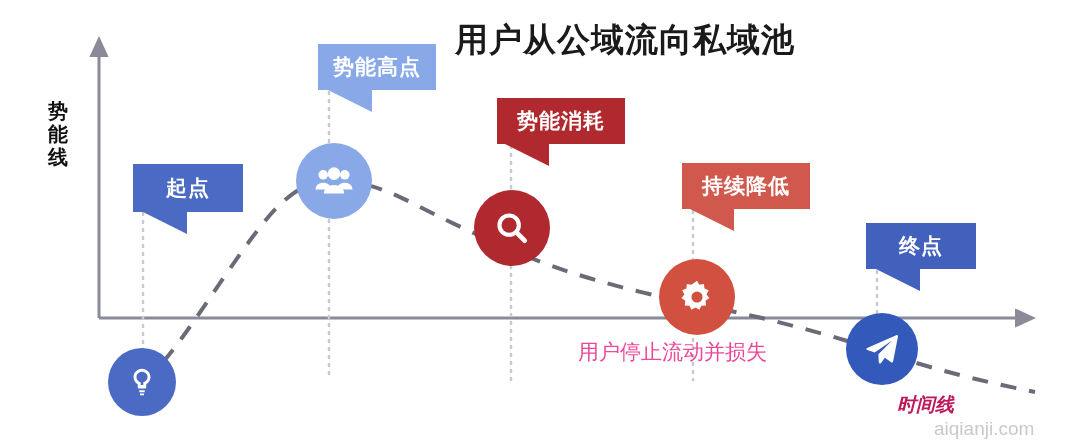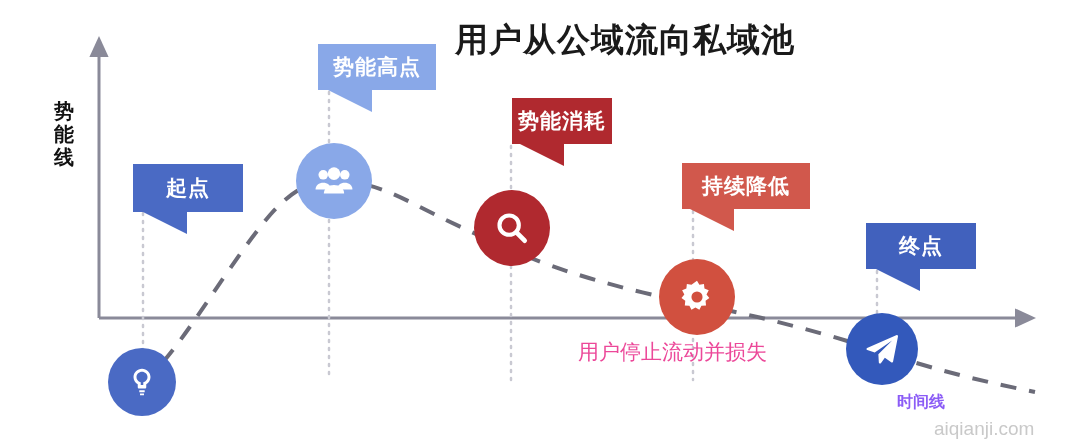--- a/index.html
+++ b/index.html
@@ -37,31 +37,32 @@
   
   .axis-label-y {
     position: absolute;
     left: 48px;
     top: 100px;
     width: 26px;
     font-size: 20px;
     font-weight: bold;
     color: #111111;
     line-height: 23px;
-    text-align: right;
+    text-align: left;
     word-break: break-all;
   }
   .axis-label-x {
     position: absolute;
     left: 897px;
     top: 392px;
-    font-size: 16px;
-    font-weight: bold;
-    color: #8b5cf6;
-    white-space: nowrap;
+    font-size: 19px;
+    font-weight: bold;
+    color: #be185d;
+    white-space: nowrap;
+    font-style: italic;
   }
 
   
   .callout {
     position: absolute;
     color: #ffffff;
     font-size: 21px;
     font-weight: bold;
     letter-spacing: 1px;
     display: flex;
@@ -96,22 +97,22 @@
     width: 118px; height: 46px;
     background: #89a8e8;
   }
   #callout-peak .tail {
     left: 10px;
     border-width: 22px 0 0 44px;
     border-color: #89a8e8 transparent transparent transparent;
   }
 
   #callout-consume {
-    left: 512px; top: 98px;
-    width: 100px; height: 46px;
+    left: 497px; top: 98px;
+    width: 128px; height: 46px;
     background: #b0292f;
   }
   #callout-consume .tail {
     left: 8px;
     border-width: 22px 0 0 44px;
     border-color: #b0292f transparent transparent transparent;
   }
 
   #callout-decline {
     left: 682px; top: 163px;

